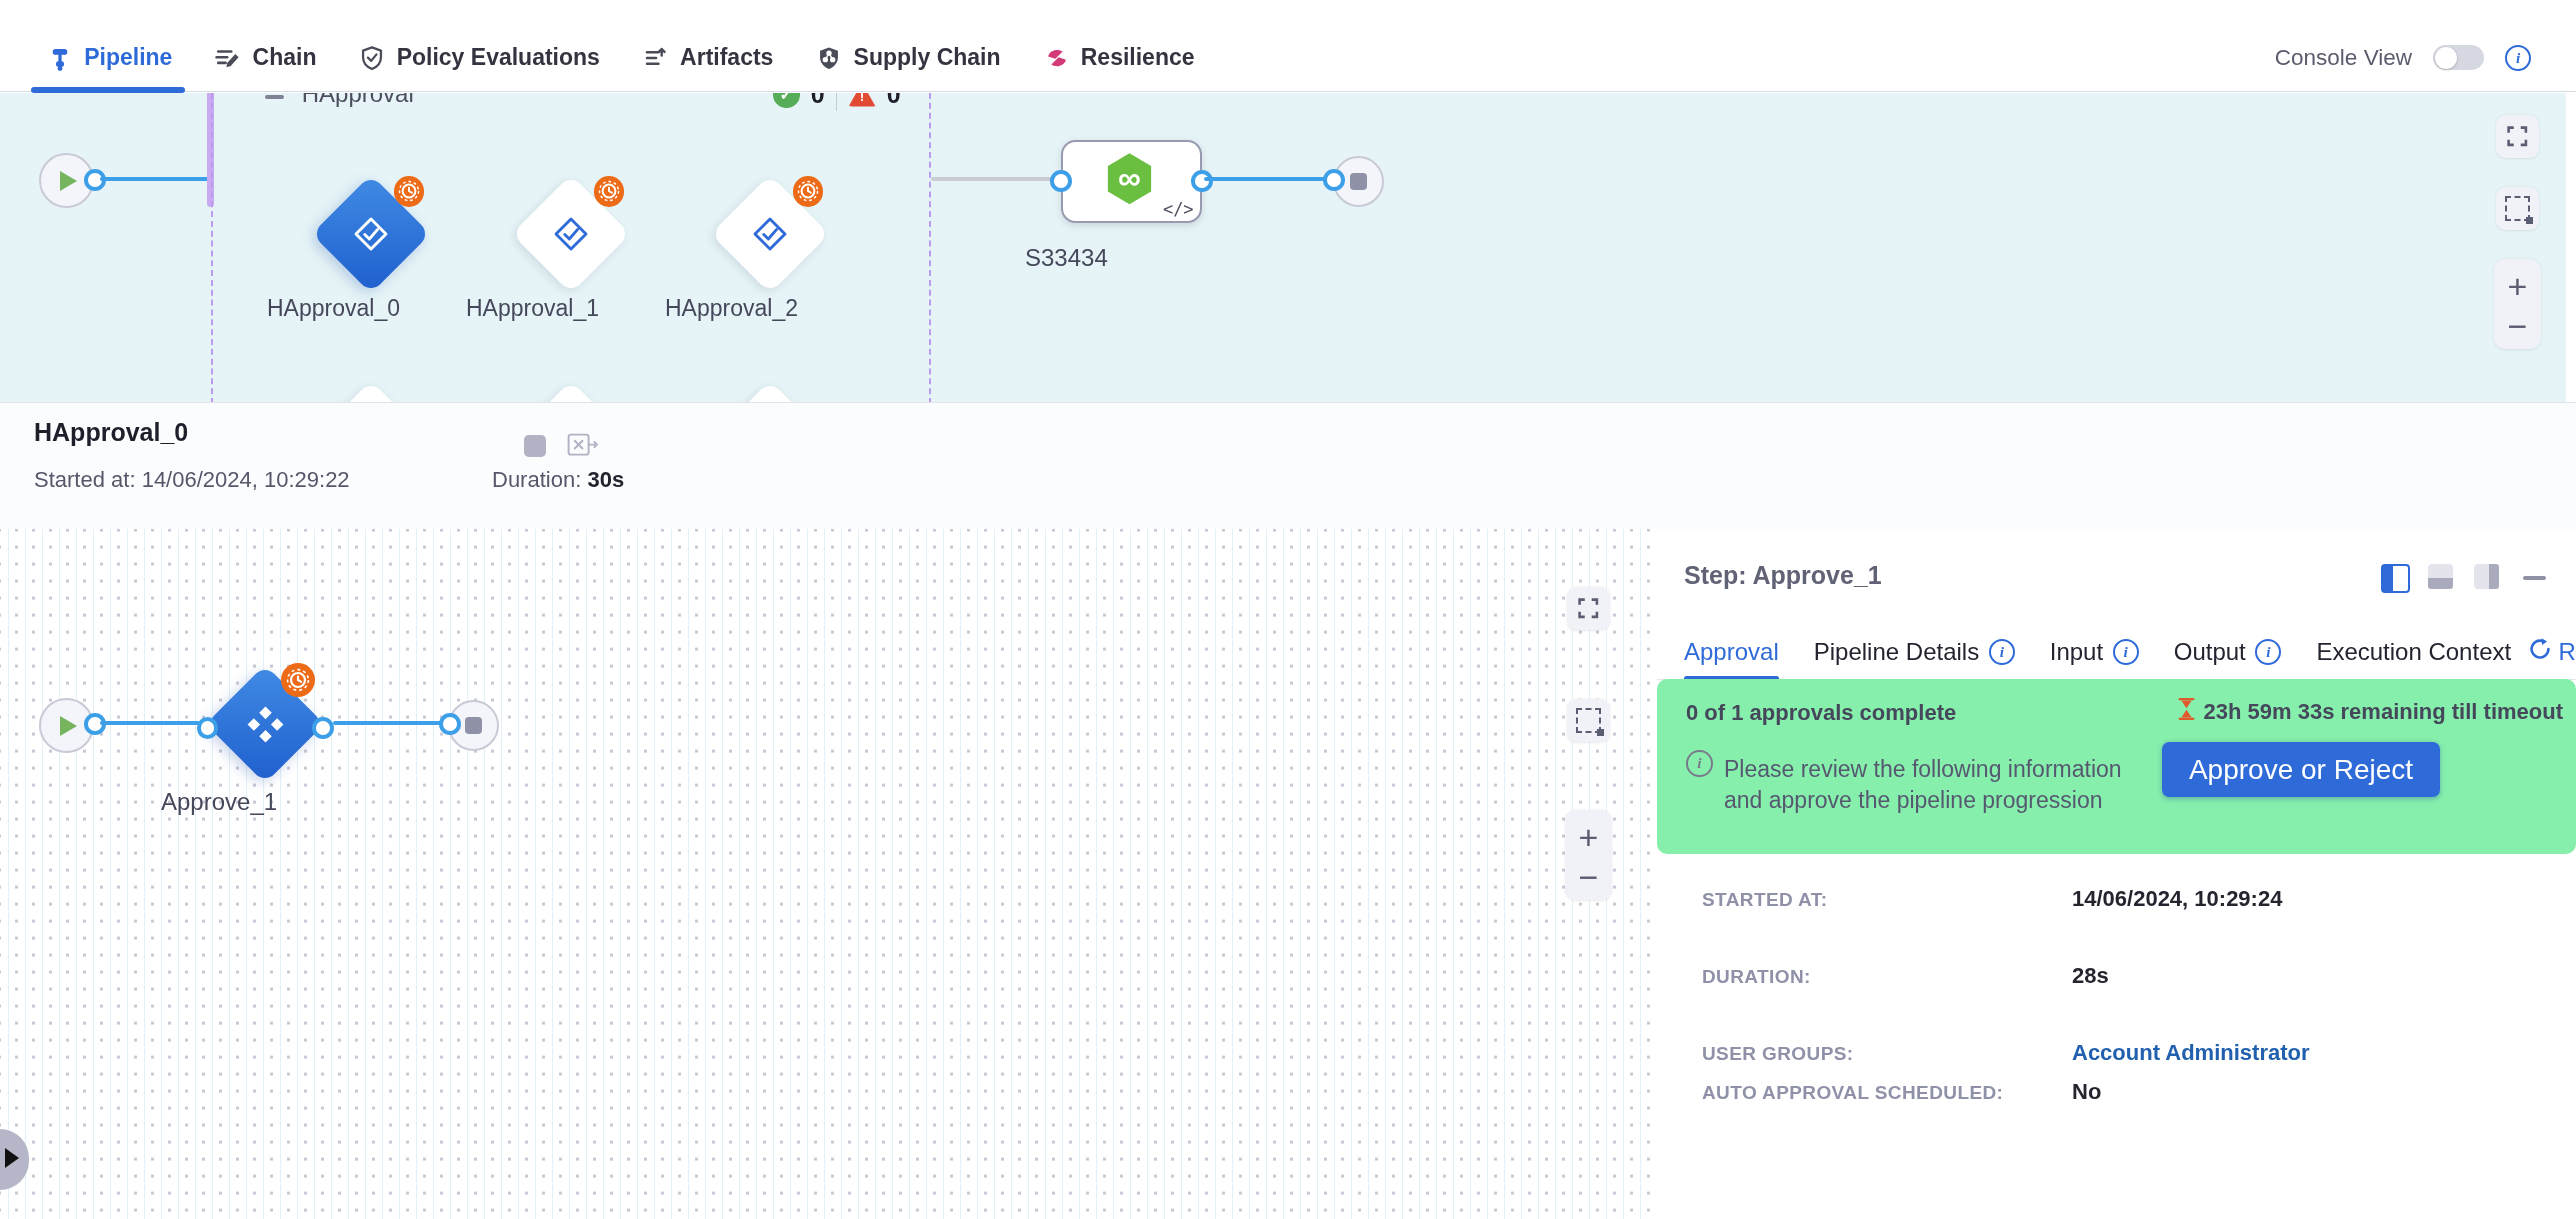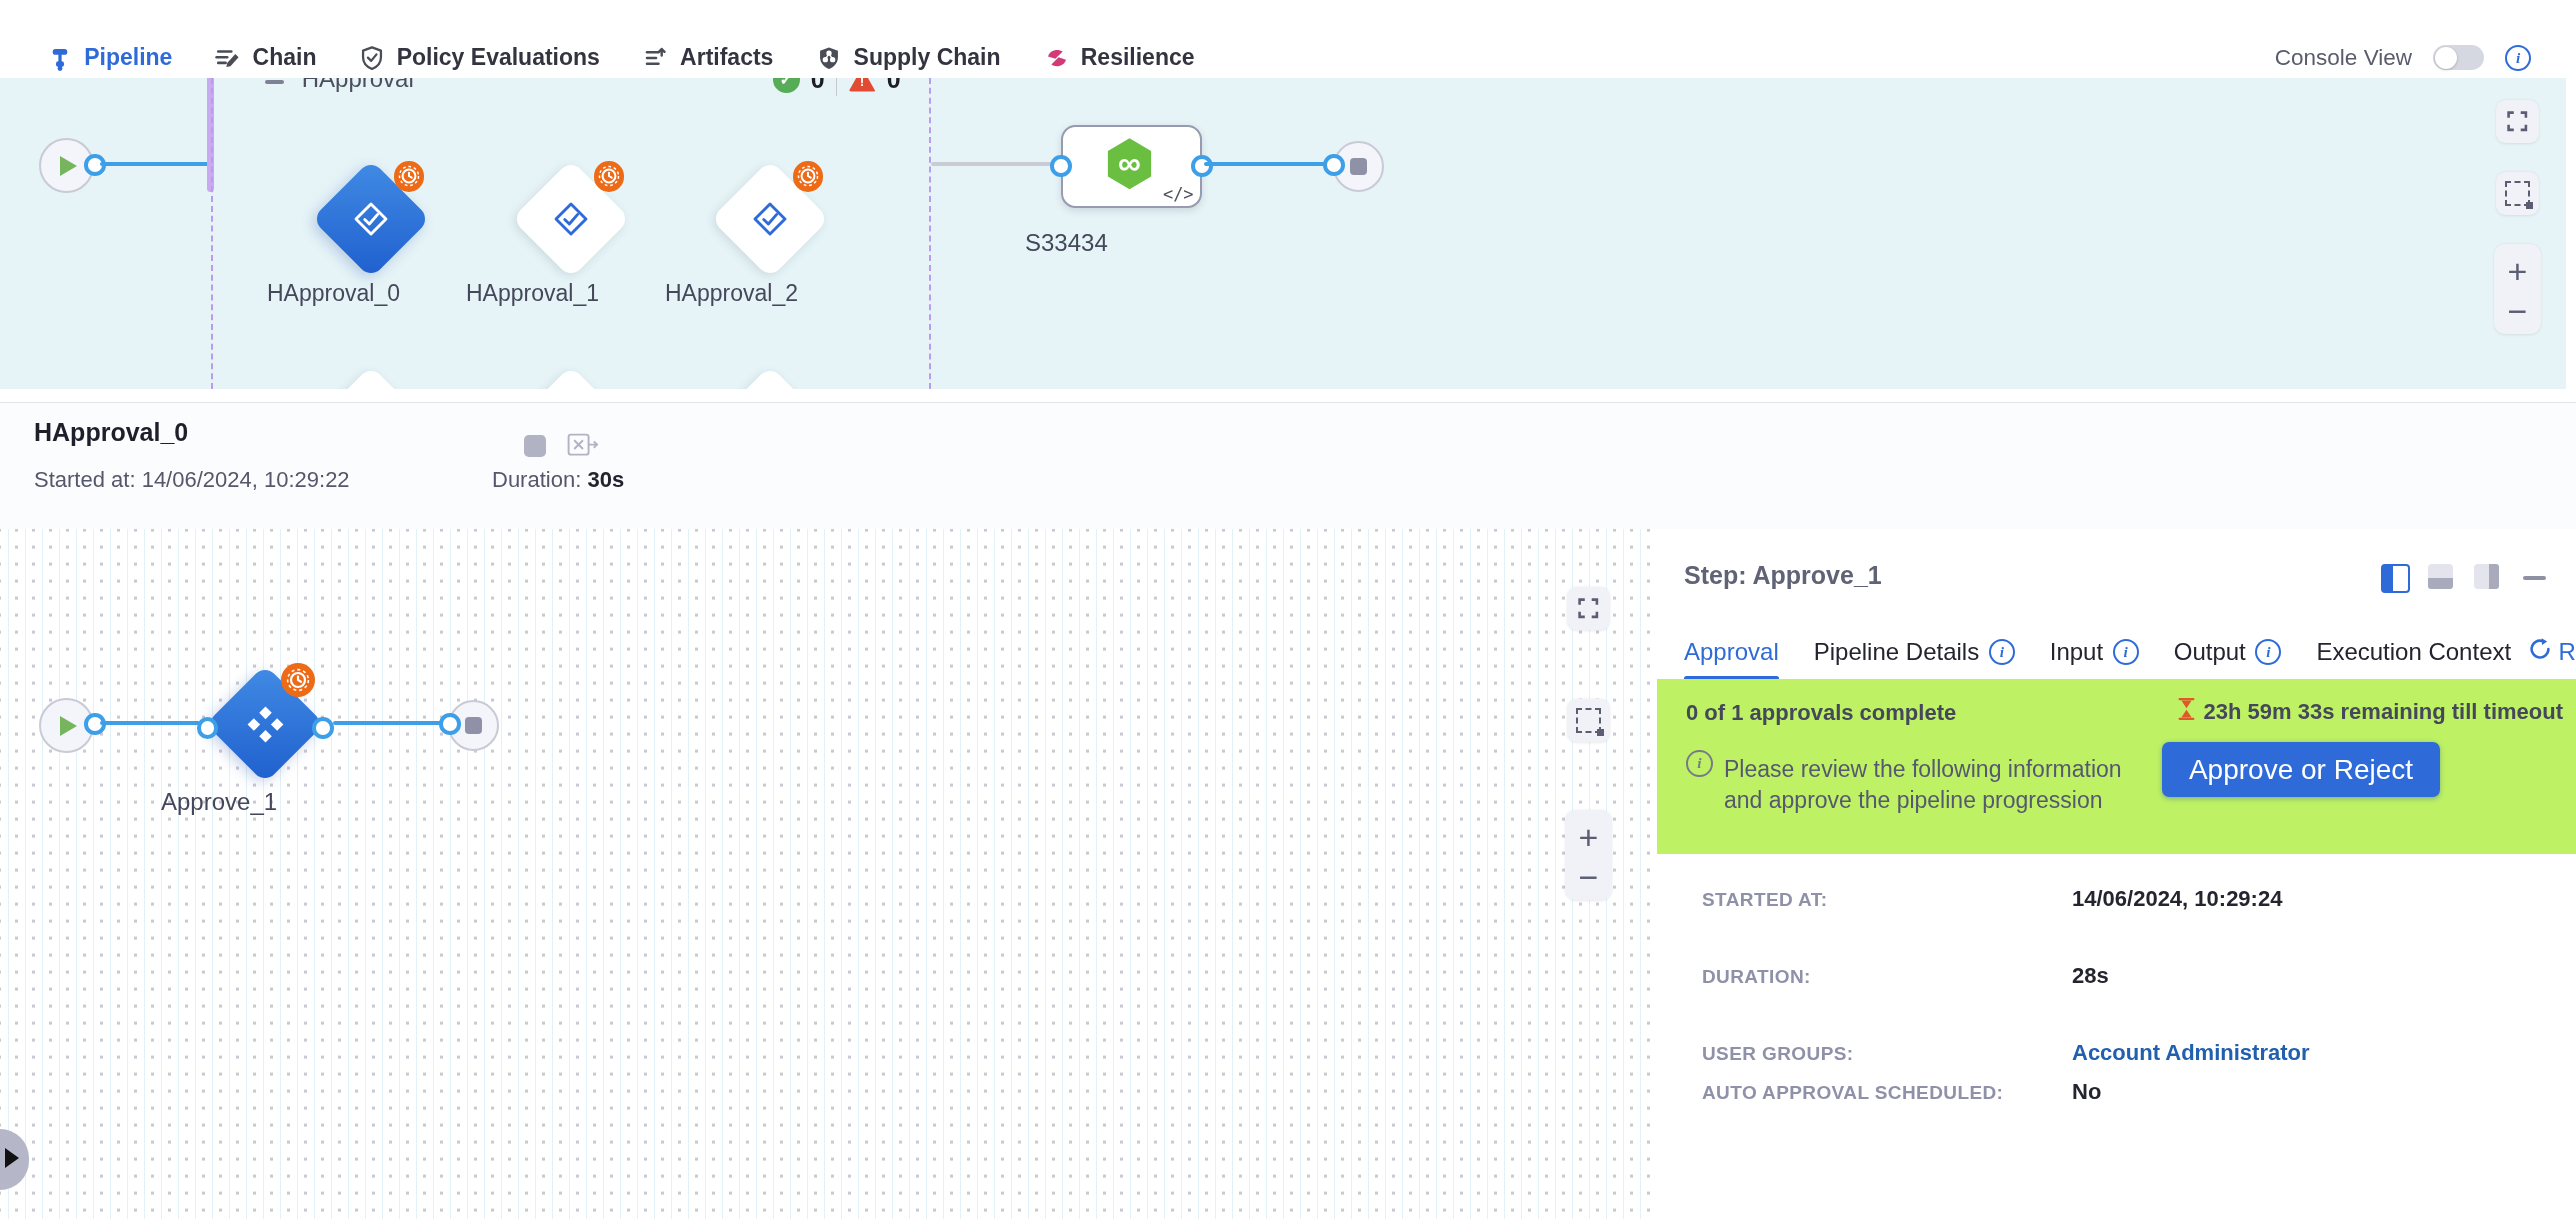--- a/index.html
+++ b/index.html
@@ -15,21 +15,21 @@
   .tab svg{display:block;}
   .nav-right{position:absolute;right:45px;top:0;height:67px;display:flex;align-items:center;gap:21px;}
   .console-label{font-size:22.5px;color:#5a5c6e;font-weight:400;}
   .toggle{position:relative;width:51px;height:25px;border-radius:13px;background:#d6d8e1;}
   .toggle .knob{position:absolute;left:1.6px;top:1.6px;width:22px;height:22px;border-radius:50%;background:#fff;box-shadow:0 0.8px 2.4px rgba(0,0,0,.25);}
   .info-circ{display:inline-flex;align-items:center;justify-content:center;border-radius:50%;
     font-family:"Liberation Serif",serif;font-style:italic;font-weight:700;}
   .info-blue{width:22px;height:22px;border:2px solid #2f6bd8;color:#2f6bd8;font-size:15.3px;}
   .info-gray{width:22.5px;height:22.5px;border:2px solid #787a8c;color:#787a8c;font-size:15.3px;}
   
-  .canvas1{position:absolute;left:0;top:78px;width:2576px;height:311px;background:#e6f4f7;overflow:hidden;}
+  .canvas1{position:absolute;left:0;top:93px;width:2576px;height:311px;background:#e6f4f7;overflow:hidden;}
   .stage-head{position:absolute;left:265px;top:-13px;display:flex;align-items:center;gap:17.7px;}
   .collapse-dash{width:19px;height:4px;background:#7f8194;border-radius:2.4px;margin-top:6.4px;}
   .stage-name{font-size:24px;font-weight:500;color:#4c4e5e;}
   .stage-badges{position:absolute;left:773px;top:-14.5px;display:flex;align-items:center;gap:11.2px;}
   .badge-num{font-size:25px;font-weight:700;color:#1c1d28;}
   .badge-check{width:26.5px;height:26.5px;border-radius:50%;background:#57ad57;color:#fff;display:flex;align-items:center;justify-content:center;font-size:16px;font-weight:700;}
   .badge-warn{position:relative;width:27px;height:24px;}
   .badge-warn .tri{position:absolute;inset:0;background:#e14b33;clip-path:polygon(50% 0,100% 100%,0 100%);border-radius:3.2px;}
   .badge-warn .ex{position:absolute;left:0;right:0;top:6.4px;text-align:center;color:#fff;font-size:13.7px;font-weight:700;}
   .badge-div{width:1.6px;height:32px;background:#c6c8d4;}
@@ -80,21 +80,21 @@
   .li23{background:#e3e4ec;}
   .li2 .fill{position:absolute;left:0;right:0;bottom:0;height:11.2px;background:#a9abbc;border-radius:0 0 3.2px 3.2px;}
   .li3 .fill{position:absolute;top:0;bottom:0;right:0;width:10.4px;background:#a9abbc;border-radius:0 3.2px 3.2px 0;}
   .mindash{position:absolute;top:47px;width:22.5px;height:4px;border-radius:2.4px;background:#8e90a3;}
   .ptabs{position:absolute;left:0;top:95px;width:919px;height:55px;border-bottom:1.6px solid #e3e4eb;}
   .ptab-row{position:absolute;left:27px;top:0;height:55px;display:flex;align-items:center;gap:35px;white-space:nowrap;}
   .ptab{position:relative;display:flex;align-items:center;gap:9.6px;height:55px;font-size:24px;font-weight:500;color:#23242f;cursor:pointer;}
   .ptab.active{color:#2f6bd8;}
   .ptab.active::after{content:"";position:absolute;left:0;right:0;bottom:-1.6px;height:4.8px;border-radius:4px;background:#2f6bd8;}
   .refresh{position:absolute;left:871px;top:0;height:55px;display:flex;align-items:center;gap:6.4px;color:#2f6bd8;font-size:24px;font-weight:500;white-space:nowrap;}
-  .banner{position:absolute;left:0;top:150px;width:919px;height:175px;background:#bef264;}
+  .banner{position:absolute;left:0;top:150px;width:919px;height:175px;background:#86efac;border-radius:10px;}
   .bn-progress{position:absolute;left:29px;top:21px;font-size:22px;font-weight:700;color:#45475a;}
   .bn-timeout{position:absolute;right:13px;top:17.7px;display:flex;align-items:center;gap:8px;font-size:22px;font-weight:700;color:#45475a;}
   .bn-msg{position:absolute;left:67px;top:75px;font-size:23px;color:#565870;line-height:31px;}
   .bn-info{position:absolute;left:29px;top:71px;}
   .approve-btn{position:absolute;left:505px;top:63px;width:278px;height:55px;border-radius:7.2px;background:#2f6bd8;color:#fff;font-size:28px;font-weight:500;
     display:flex;align-items:center;justify-content:center;box-shadow:0 1.6px 4.8px rgba(30,70,160,.35);cursor:pointer;border:none;font-family:inherit;}
   .drow{position:absolute;left:0;width:919px;height:32px;}
   .dlabel{position:absolute;left:45px;top:3.2px;font-size:19px;font-weight:700;color:#8f91a8;letter-spacing:0.4px;}
   .dvalue{position:absolute;left:415px;top:0;font-size:22px;font-weight:700;color:#24252f;}
   .dvalue.link{color:#2160ae;cursor:pointer;}

